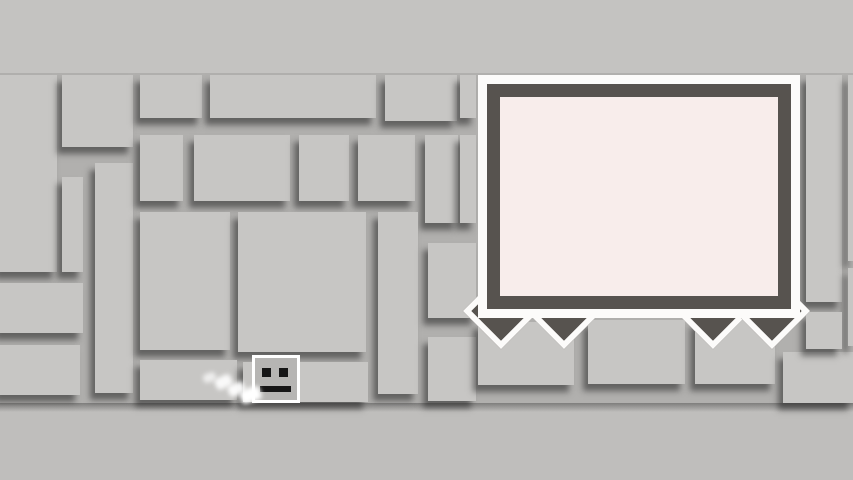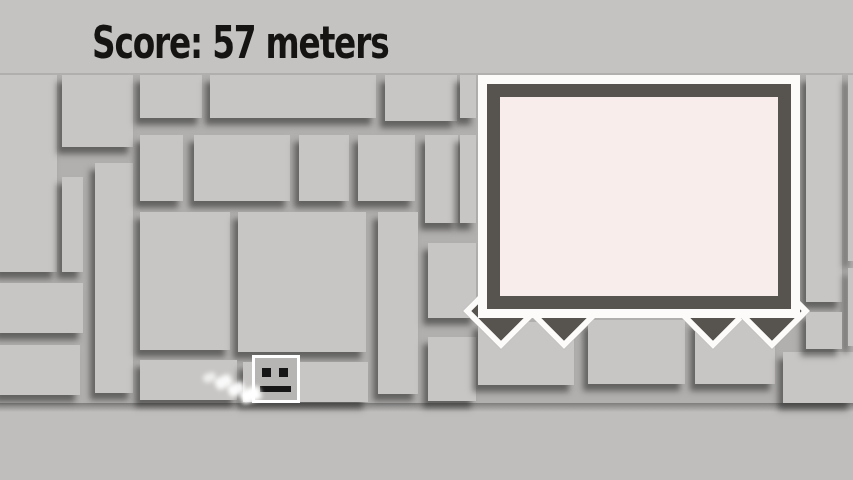--- a/index.html
+++ b/index.html
@@ -133,17 +133,14 @@
     <div class="mouth"></div>
   </div>
 
   <div class="layer particles-layer">
       <div class="particle" style="left: 203px; top: 373px; width: 13px; height: 9px; opacity: 0.7; transform: rotate(-20deg);"></div>
       <div class="particle" style="left: 215px; top: 376px; width: 17px; height: 12px; opacity: 0.9; transform: rotate(-25deg);"></div>
       <div class="particle" style="left: 228px; top: 383px; width: 17px; height: 12px; opacity: 0.95; transform: rotate(-25deg);"></div>
       <div class="particle" style="left: 240px; top: 388px; width: 21px; height: 14px; opacity: 1; transform: rotate(-20deg);"></div>
     </div>
 
-  <div class="hud">
-    <div class="score">Score: 57 meters</div>
-  </div>
 
 </div>
 
 </body></html>

